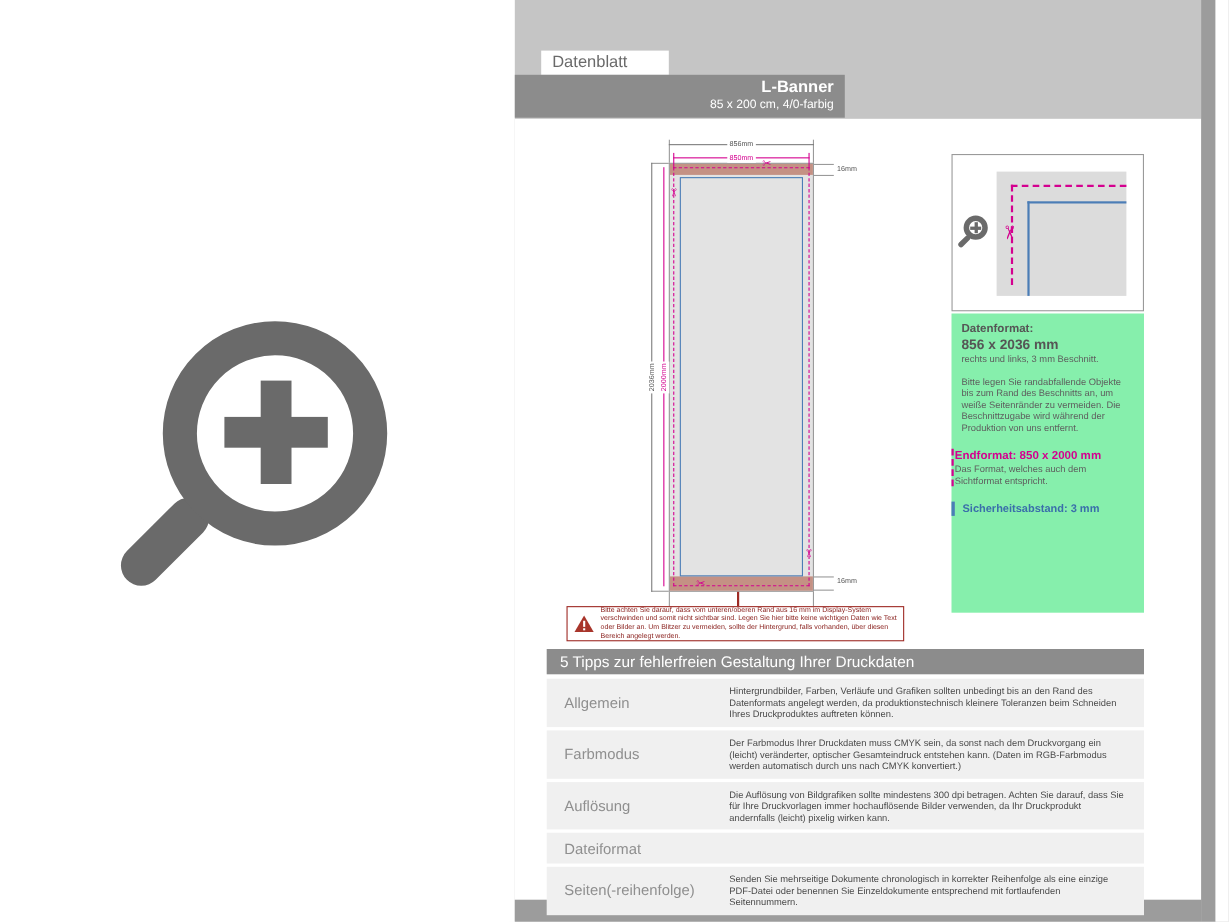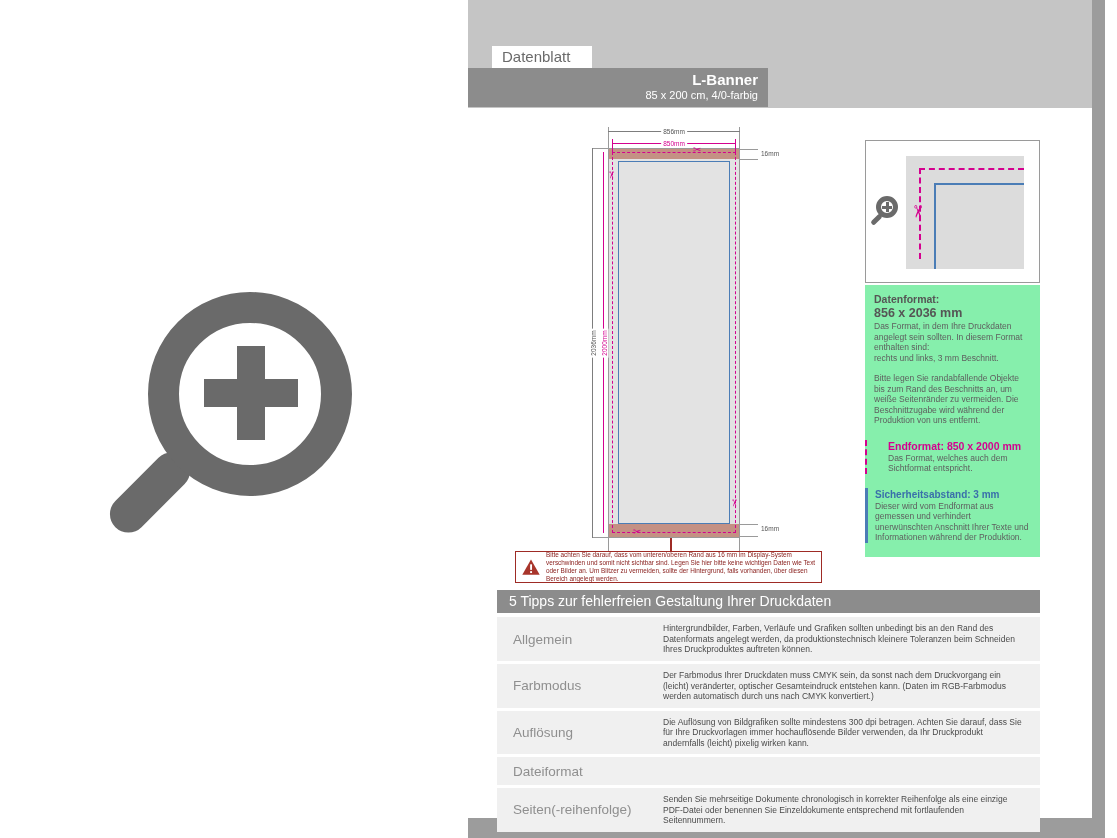--- a/index.html
+++ b/index.html
@@ -16,21 +16,21 @@
   .zb-handle { position: absolute; left: 101px; top: 474px; width: 98px; height: 37px;
                background: #6a6a6a; border-radius: 19px; transform: rotate(-45deg); }
 
   
   .right-pane { position: absolute; left: 468px; top: 0; width: 649px; height: 838px; background: #c5c5c5; }
   .page-white { position: absolute; left: 0; top: 108px; width: 624px; height: 710px; background: #fff; }
   .edge-strip { position: absolute; left: 624px; top: 0; width: 13px; height: 838px; background: #9c9c9c; }
   .edge-white { position: absolute; left: 637px; top: 0; width: 12px; height: 838px; background: #fff; }
   .footer-bar { position: absolute; left: 0; top: 818px; width: 624px; height: 20px; background: #9c9c9c; }
 
-  .tab { position: absolute; left: 24px; top: 46px; width: 100px; height: 22px; background: #fff;
+  .tab { position: absolute; left: 24px; top: 46px; width: 116px; height: 22px; background: #fff;
          color: #6a6a6a; font-size: 15px; line-height: 22px; padding-left: 10px; }
   .title-bar { position: absolute; left: 0; top: 68px; width: 300px; height: 39px; background: #8c8c8c;
                color: #fff; text-align: right; padding: 3px 10px 0 0; }
   .title-bar .t1 { font-size: 15px; font-weight: 700; line-height: 18px; }
   .title-bar .t2 { font-size: 11px; font-weight: 400; line-height: 13px; }
 
   
   .banner-outer { position: absolute; left: 140px; top: 148px; width: 132px; height: 390px;
                   background: #e3e3e3; border: 1px solid #9a9a9a; }
   .strip-top    { position: absolute; left: 141px; top: 149px; width: 130px; height: 10px; background: #c49184; }
@@ -82,21 +82,21 @@
   .mz-handle { position: absolute; left: 4px; top: 76px; width: 13px; height: 5px; background: #6a6a6a;
                border-radius: 3px; transform: rotate(-45deg); }
 
   
   .info-panel { position: absolute; left: 397px; top: 285px; width: 175px; height: 272px;
                 background: #86efac; padding: 8px 10px 8px 9px; }
   .ip-title { font-size: 10.5px; font-weight: 700; color: #555; line-height: 13px; }
   .ip-value { font-size: 12.5px; font-weight: 700; color: #555; line-height: 15px; }
   .ip-body { font-size: 8.5px; color: #5e5e5e; line-height: 10.5px; }
   .ip-gap { height: 10px; }
-  .end-block { margin: 14px 0 0 -9px; padding-left: 21px; border-left: 2px dashed #d4008f; }
+  .end-block { margin: 14px 0 0 -9px; padding-left: 1px; border-left: 2px dashed #d4008f; }
   .end-block .hd { font-size: 10.5px; font-weight: 700; color: #d4008f; line-height: 13px; }
   .safe-block { margin: 14px 0 0 -9px; padding-left: 7px; border-left: 3px solid #4b7db6; }
   .safe-block .hd { font-size: 10px; font-weight: 700; color: #3a6faa; line-height: 13px; }
 
   
   .tips-header { position: absolute; left: 29px; top: 590px; width: 543px; height: 23px;
                  background: #8c8c8c; color: #fff; font-size: 14px; line-height: 23px; padding-left: 12px; }
   .tips-rows { position: absolute; left: 29px; top: 617px; width: 543px;
                display: flex; flex-direction: column; gap: 3px; }
   .tip-row { display: grid; grid-template-columns: 166px 1fr; align-items: center; background: #f0f0f0; }
@@ -195,33 +195,31 @@
         <div class="mz-handle"></div>
         <div class="mz-ring"></div>
         <div class="mz-plus-h"></div>
         <div class="mz-plus-v"></div>
       </div>
     </div>
 
     <div class="info-panel">
       <div class="ip-title">Datenformat:</div>
       <div class="ip-value">856 x 2036 mm</div>
-      <div class="ip-body">Das Format, in dem Ihre Druckdaten angelegt sein sollten. In diesem Format enthalten sind:</div>
       <div class="ip-body">rechts und links, 3 mm Beschnitt.</div>
       <div class="ip-gap"></div>
       <div class="ip-body">Bitte legen Sie randabfallende Objekte bis zum Rand des Beschnitts an, um weiße Seitenränder zu vermeiden. Die Beschnittzugabe wird während der Produktion von uns entfernt.</div>
 
       <div class="end-block">
         <div class="hd">Endformat: 850 x 2000 mm</div>
         <div class="ip-body">Das Format, welches auch dem Sichtformat entspricht.</div>
       </div>
 
       <div class="safe-block">
         <div class="hd">Sicherheitsabstand: 3 mm</div>
-        <div class="ip-body">Dieser wird vom Endformat aus gemessen und verhindert unerwünschten Anschnitt Ihrer Texte und Informationen während der Produktion.</div>
       </div>
     </div>
 
     <div class="tips-header">5 Tipps zur fehlerfreien Gestaltung Ihrer Druckdaten</div>
     <div class="tips-rows">
       <div class="tip-row h44">
         <div class="tip-label">Allgemein</div>
         <div class="tip-text">Hintergrundbilder, Farben, Verläufe und Grafiken sollten unbedingt bis an den Rand des Datenformats angelegt werden, da produktionstechnisch kleinere Toleranzen beim Schneiden Ihres Druckproduktes auftreten können.</div>
       </div>
       <div class="tip-row h40">

